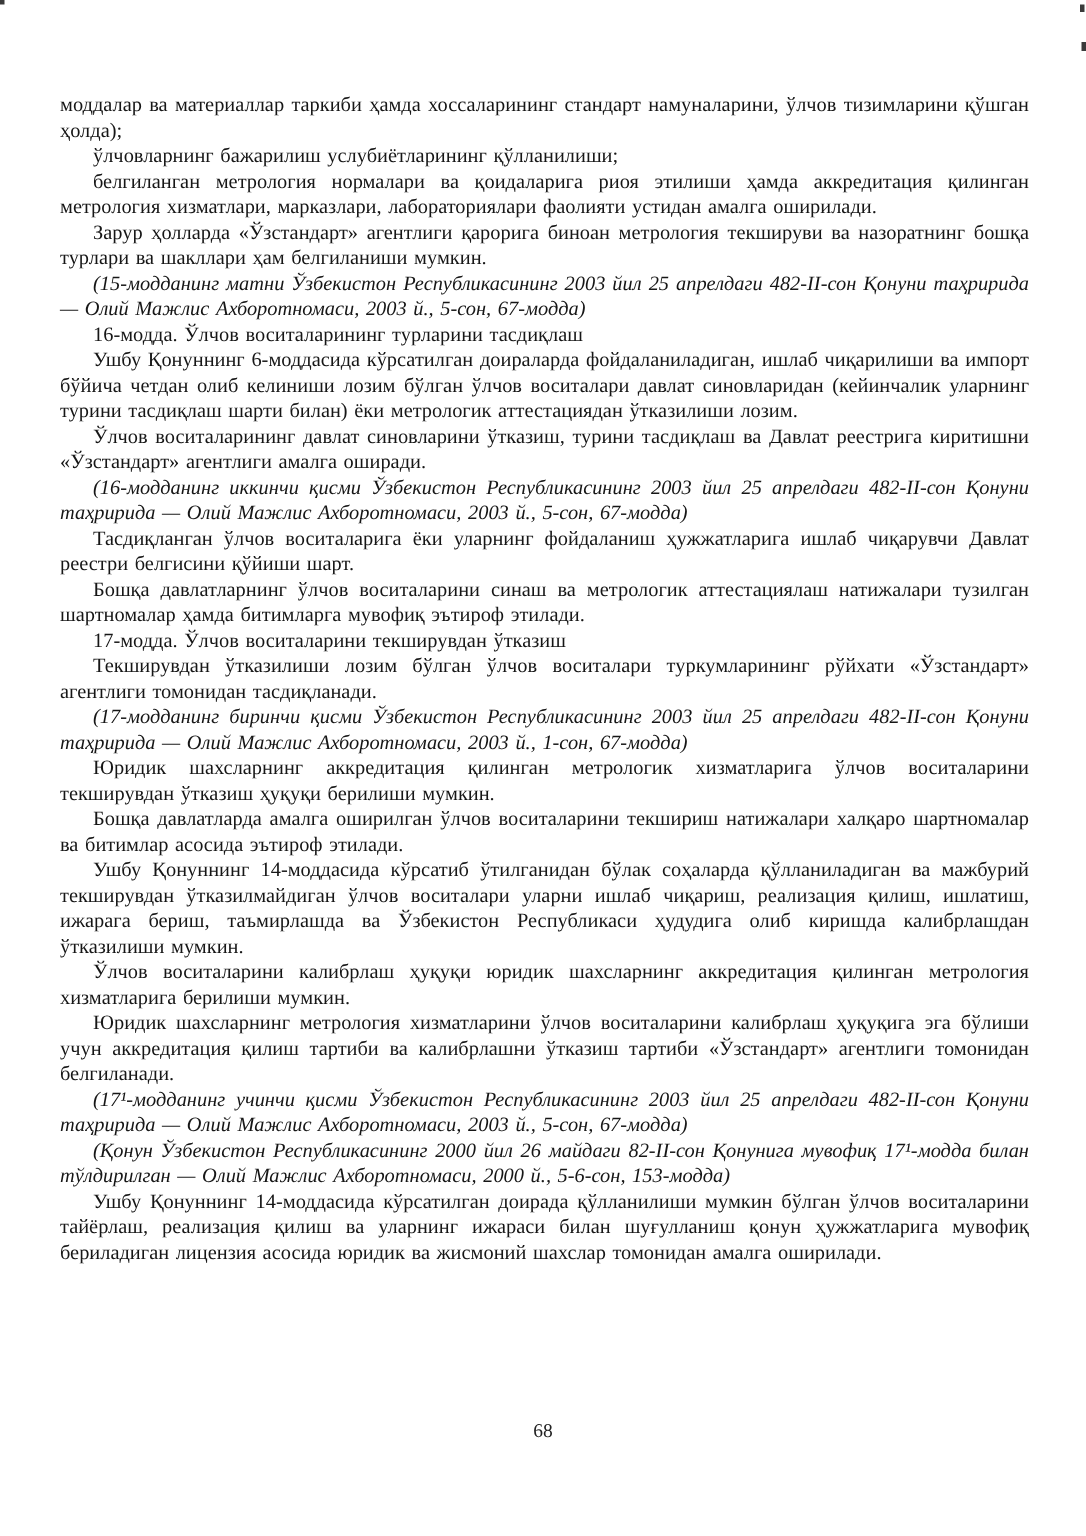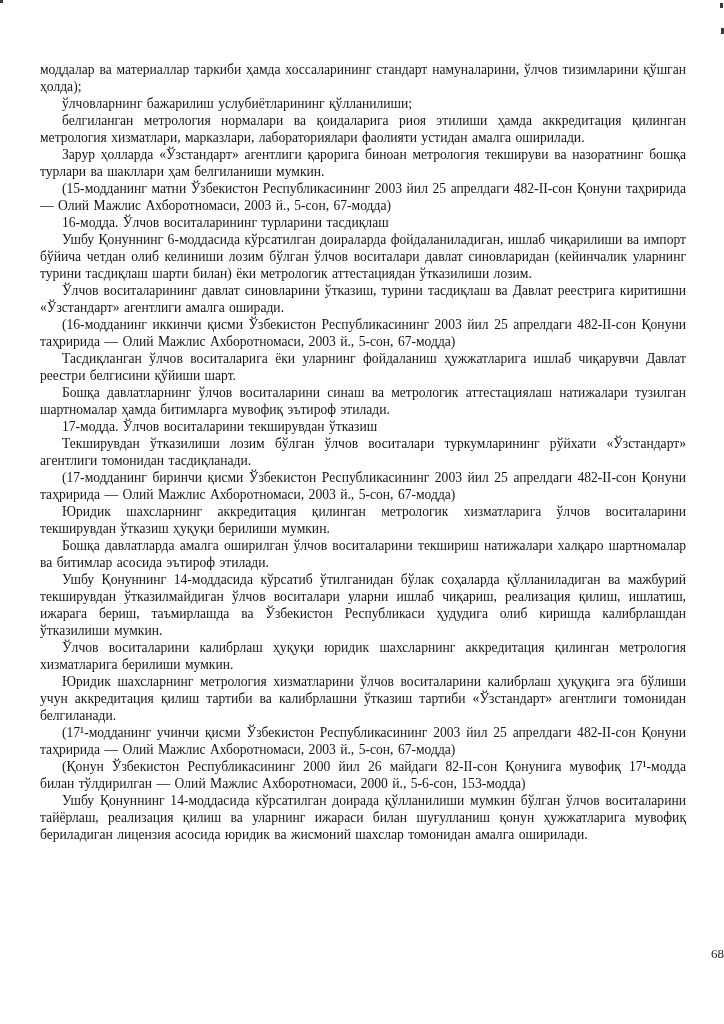--- a/index.html
+++ b/index.html
@@ -28,27 +28,28 @@
   .text-body p {
     margin: 0;
     padding: 0;
     text-indent: 22px;
     word-spacing: 1px;
   }
   .text-body p.no-indent {
     text-indent: 0;
   }
   .text-body p.italic {
+    font-style: italic;
   }
   .page-number {
     position: absolute;
     top: 946px;
     left: 0;
     width: 100%;
-    text-align: right;
+    text-align: center;
     font-size: 13px;
     color: #222222;
   }
   .scan-speck {
     position: absolute;
     background: #3a3a3a;
   }
   .speck-tl { left: 0; top: 0; width: 3px; height: 3px; }
   .speck-r1 { left: 720px; top: 3px; width: 3px; height: 5px; }
   .speck-r2 { left: 721px; top: 28px; width: 3px; height: 6px; }
@@ -68,21 +69,21 @@
       <p>Зарур ҳолларда «Ўзстандарт» агентлиги қарорига биноан метрология текшируви ва назоратнинг бошқа турлари ва шакллари ҳам белгиланиши мумкин.</p>
       <p class="italic">(15-модданинг матни Ўзбекистон Республикасининг 2003 йил 25 апрелдаги 482-II-сон Қонуни таҳририда — Олий Мажлис Ахборотномаси, 2003 й., 5-сон, 67-модда)</p>
       <p>16-модда. Ўлчов воситаларининг турларини тасдиқлаш</p>
       <p>Ушбу Қонуннинг 6-моддасида кўрсатилган доираларда фойдаланиладиган, ишлаб чиқарилиши ва импорт бўйича четдан олиб келиниши лозим бўлган ўлчов воситалари давлат синовларидан (кейинчалик уларнинг турини тасдиқлаш шарти билан) ёки метрологик аттестациядан ўтказилиши лозим.</p>
       <p>Ўлчов воситаларининг давлат синовларини ўтказиш, турини тасдиқлаш ва Давлат реестрига киритишни «Ўзстандарт» агентлиги амалга оширади.</p>
       <p class="italic">(16-модданинг иккинчи қисми Ўзбекистон Республикасининг 2003 йил 25 апрелдаги 482-II-сон Қонуни таҳририда — Олий Мажлис Ахборотномаси, 2003 й., 5-сон, 67-модда)</p>
       <p>Тасдиқланган ўлчов воситаларига ёки уларнинг фойдаланиш ҳужжатларига ишлаб чиқарувчи Давлат реестри белгисини қўйиши шарт.</p>
       <p>Бошқа давлатларнинг ўлчов воситаларини синаш ва метрологик аттестациялаш натижалари тузилган шартномалар ҳамда битимларга мувофиқ эътироф этилади.</p>
       <p>17-модда. Ўлчов воситаларини текширувдан ўтказиш</p>
       <p>Текширувдан ўтказилиши лозим бўлган ўлчов воситалари туркумларининг рўйхати «Ўзстандарт» агентлиги томонидан тасдиқланади.</p>
-      <p class="italic">(17-модданинг биринчи қисми Ўзбекистон Республикасининг 2003 йил 25 апрелдаги 482-II-сон Қонуни таҳририда — Олий Мажлис Ахборотномаси, 2003 й., 5-сон, 67-модда)</p>
+      <p class="italic">(17-модданинг биринчи қисми Ўзбекистон Республикасининг 2003 йил 25 апрелдаги 482-II-сон Қонуни таҳририда — Олий Мажлис Ахборотномаси, 2003 й., 1-сон, 67-модда)</p>
       <p>Юридик шахсларнинг аккредитация қилинган метрологик хизматларига ўлчов воситаларини текширувдан ўтказиш ҳуқуқи берилиши мумкин.</p>
       <p>Бошқа давлатларда амалга оширилган ўлчов воситаларини текшириш натижалари халқаро шартномалар ва битимлар асосида эътироф этилади.</p>
       <p>Ушбу Қонуннинг 14-моддасида кўрсатиб ўтилганидан бўлак соҳаларда қўлланиладиган ва мажбурий текширувдан ўтказилмайдиган ўлчов воситалари уларни ишлаб чиқариш, реализация қилиш, ишлатиш, ижарага бериш, таъмирлашда ва Ўзбекистон Республикаси ҳудудига олиб киришда калибрлашдан ўтказилиши мумкин.</p>
       <p>Ўлчов воситаларини калибрлаш ҳуқуқи юридик шахсларнинг аккредитация қилинган метрология хизматларига берилиши мумкин.</p>
       <p>Юридик шахсларнинг метрология хизматларини ўлчов воситаларини калибрлаш ҳуқуқига эга бўлиши учун аккредитация қилиш тартиби ва калибрлашни ўтказиш тартиби «Ўзстандарт» агентлиги томонидан белгиланади.</p>
       <p class="italic">(17¹-модданинг учинчи қисми Ўзбекистон Республикасининг 2003 йил 25 апрелдаги 482-II-сон Қонуни таҳририда — Олий Мажлис Ахборотномаси, 2003 й., 5-сон, 67-модда)</p>
       <p class="italic">(Қонун Ўзбекистон Республикасининг 2000 йил 26 майдаги 82-II-сон Қонунига мувофиқ 17¹-модда билан тўлдирилган — Олий Мажлис Ахборотномаси, 2000 й., 5-6-сон, 153-модда)</p>
       <p>Ушбу Қонуннинг 14-моддасида кўрсатилган доирада қўлланилиши мумкин бўлган ўлчов воситаларини тайёрлаш, реализация қилиш ва уларнинг ижараси билан шуғулланиш қонун ҳужжатларига мувофиқ бериладиган лицензия асосида юридик ва жисмоний шахслар томонидан амалга оширилади.</p>
     </div>
 

